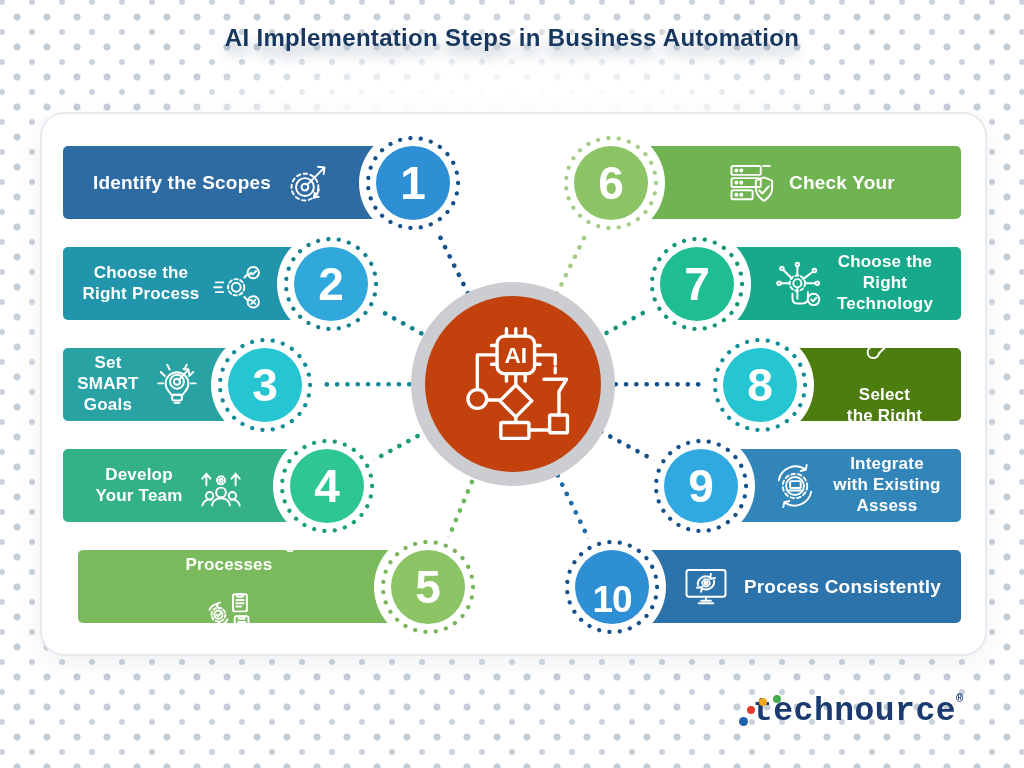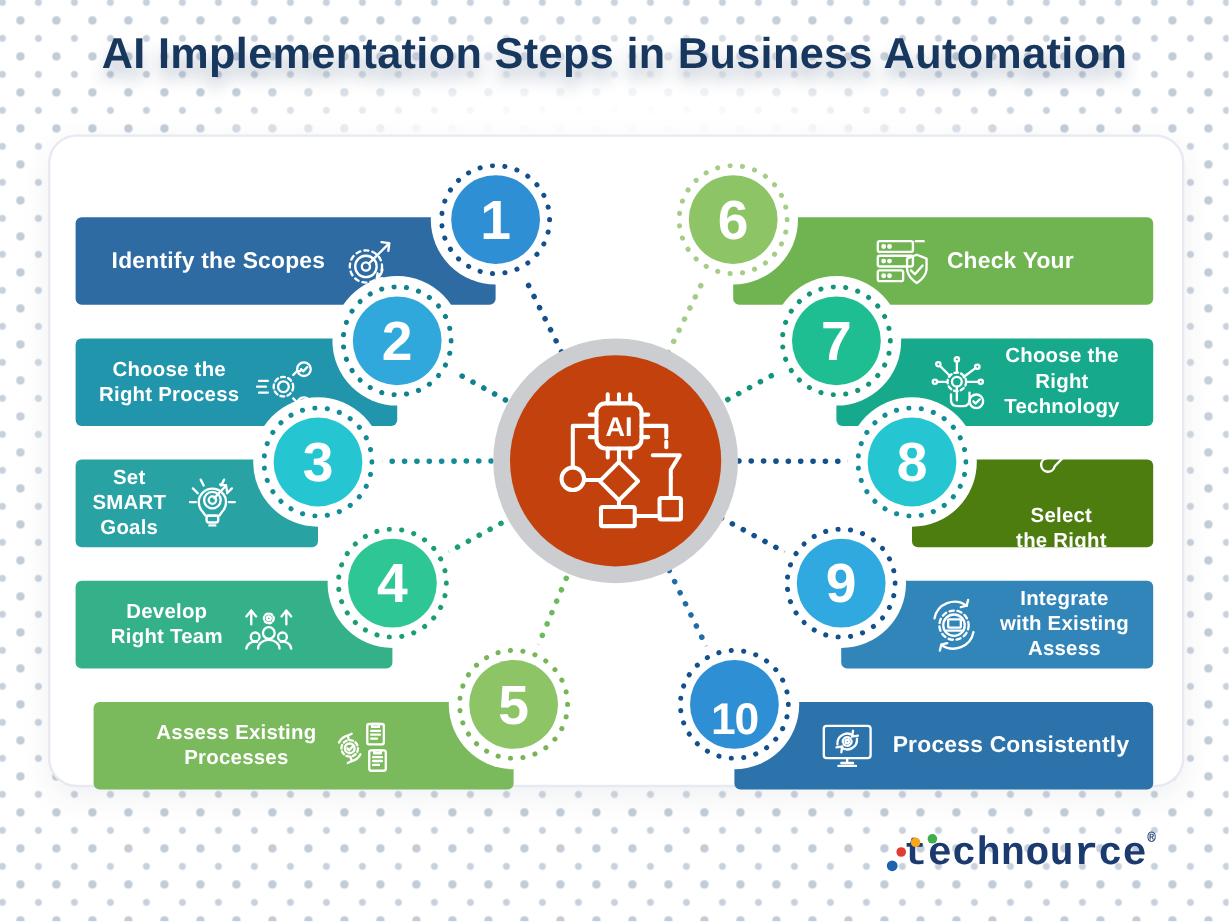--- a/index.html
+++ b/index.html
@@ -8,28 +8,28 @@
   
   .stage::before{content:"";position:absolute;inset:0;z-index:0;
     background-image:radial-gradient(#c3cdd8 3.2px,transparent 3.9px),
                      radial-gradient(#c9d2dc 2.6px,transparent 3.3px);
     background-size:30px 30px,30px 30px;
     background-position:2px 2px,17px 17px;}
   .stage::after{content:"";position:absolute;inset:0;z-index:1;pointer-events:none;
     background:radial-gradient(ellipse 56% 50% at 50% 44%,
       #ffffff 50%, rgba(255,255,255,.95) 64%, rgba(255,255,255,0) 88%);}
   .title{position:absolute;left:0;top:24px;width:100%;text-align:center;z-index:5;
-    font-size:36px;font-weight:bold;letter-spacing:.3px;color:#17375e;
+    font-size:24px;font-weight:bold;letter-spacing:.3px;color:#17375e;
     text-shadow:0 10px 12px rgba(23,55,94,.28);}
   .card{position:absolute;left:40px;top:112px;width:943px;height:540px;z-index:2;
     background:#fff;border:2px solid #e7eaf1;border-radius:24px;
     box-shadow:0 8px 26px rgba(40,60,90,.07);}
   .layer{position:absolute;left:0;top:0;z-index:3;}
   .bar{position:absolute;z-index:4;display:flex;align-items:center;justify-content:center;
-    gap:12px;color:#fff;border-radius:5px;box-sizing:border-box;margin-top:35px;}
+    gap:12px;color:#fff;border-radius:5px;box-sizing:border-box;}
   .bar .lbl{font-weight:bold;text-align:center;white-space:pre-line;line-height:1.22;
     letter-spacing:.2px;}
   .lbl.one{font-size:19px;}
   .lbl.multi{font-size:17px;}
   .bar .ic{flex:0 0 auto;display:flex;}
   .node{position:absolute;z-index:6;}
   .disc{position:absolute;border-radius:50%;background:#fff;inset:0;}
   .ringsvg{position:absolute;left:7px;top:7px;}
   .numc{position:absolute;left:17px;top:17px;width:74px;height:74px;border-radius:50%;
     display:flex;align-items:center;justify-content:center;color:#fff;font-weight:bold;}
@@ -104,21 +104,21 @@
       </div>
       <div class="node" style="left: 277px; top: 229.5px; width: 108px; height: 108px;">
         <span class="disc"></span>
      <svg class="ringsvg" width="94" height="94">
        <circle cx="47" cy="47" r="45" fill="none" stroke="#11808f" stroke-width="4.2" stroke-linecap="round" stroke-dasharray="0.1 10.35"></circle>
      </svg>
      <span class="numc" style="background:#30a8dc">
        <span class="n1">2</span>
      </span>
       </div>
-      <div class="bar" style="left: 63px; top: 348px; width: 202px; height: 73px; background: rgb(41, 162, 164); padding: 0px 62px 0px 14px; justify-content: space-between;">
+      <div class="bar" style="left: 63px; top: 348px; width: 202px; height: 73px; background: rgb(41, 162, 164); padding: 0px 62px 0px 14px;">
         <div class="lbl multi">Set
 SMART
 Goals</div>
         <span class="ic">
           <svg width="52" height="52" viewBox="0 0 64 64" fill="none" stroke="#fff" stroke-width="2.4" stroke-linecap="round" stroke-linejoin="round">
    <path d="M22 40 a14 14 0 1 1 20 0 l-3 4 h-14 z"></path>
             <rect x="26" y="44" width="12" height="7" rx="2.5"></rect>
    <path d="M29 54 h6"></path>
             <circle cx="32" cy="28" r="8.5"></circle>
             <circle cx="32" cy="28" r="3.8"></circle>
@@ -132,21 +132,21 @@
         <span class="disc"></span>
      <svg class="ringsvg" width="94" height="94">
        <circle cx="47" cy="47" r="45" fill="none" stroke="#128c97" stroke-width="4.2" stroke-linecap="round" stroke-dasharray="0.1 10.35"></circle>
      </svg>
      <span class="numc" style="background:#25c6d2">
        <span class="n1">3</span>
      </span>
       </div>
       <div class="bar" style="left: 63px; top: 449px; width: 264px; height: 73px; background: rgb(53, 177, 137); padding: 0px 62px 0px 14px;">
         <div class="lbl multi">Develop
-Right Team</div>
+Your Team</div>
         <span class="ic">
           <svg width="52" height="52" viewBox="0 0 64 64" fill="none" stroke="#fff" stroke-width="2.4" stroke-linecap="round" stroke-linejoin="round">
    <path d="M14 31 V17 M14 17 l-5 6 M14 17 l5 6"></path>
             <path d="M50 31 V17 M50 17 l-5 6 M50 17 l5 6"></path>
    <circle cx="32" cy="25" r="5" stroke-dasharray="2.6 2.2"></circle>
             <circle cx="32" cy="25" r="2"></circle>
    <circle cx="32" cy="40" r="6"></circle>
             <path d="M21 56 a11 9 0 0 1 22 0"></path>
    <circle cx="18" cy="44" r="4.5"></circle>
             <path d="M9 56 a9 8 0 0 1 11 -7"></path>
@@ -157,21 +157,21 @@
       </div>
       <div class="node" style="left: 273px; top: 431.5px; width: 108px; height: 108px;">
         <span class="disc"></span>
      <svg class="ringsvg" width="94" height="94">
        <circle cx="47" cy="47" r="45" fill="none" stroke="#1b9e74" stroke-width="4.2" stroke-linecap="round" stroke-dasharray="0.1 10.35"></circle>
      </svg>
      <span class="numc" style="background:#2ec694">
        <span class="n1">4</span>
      </span>
       </div>
-      <div class="bar" style="left: 78px; top: 550px; width: 350px; height: 73px; background: rgb(122, 186, 92); padding: 0px 62px 0px 14px;">
+      <div class="bar" style="left: 78px; top: 550px; width: 350px; height: 73px; background: rgb(122, 186, 92); padding: 0px 62px 0px 14px; flex-direction: column;">
         <div class="lbl multi">Assess Existing
 Processes</div>
         <span class="ic">
           <svg width="52" height="52" viewBox="0 0 64 64" fill="none" stroke="#fff" stroke-width="2.4" stroke-linecap="round" stroke-linejoin="round">
    <circle cx="19" cy="34" r="8.5" stroke-dasharray="3.6 3"></circle>
             <circle cx="19" cy="34" r="5"></circle>
    <path d="M16.5 34 l2 2 L22.5 31.5"></path>
    <path d="M8 28 a13 13 0 0 1 9 -7 M30 40 a13 13 0 0 1 -9 7"></path>
    <path d="M17 21 l4 -2 m-4 2 l1 4 M21 47 l-4 2 m4 -2 l-1 -4"></path>
    <rect x="37" y="9" width="17" height="21" rx="2"></rect>

